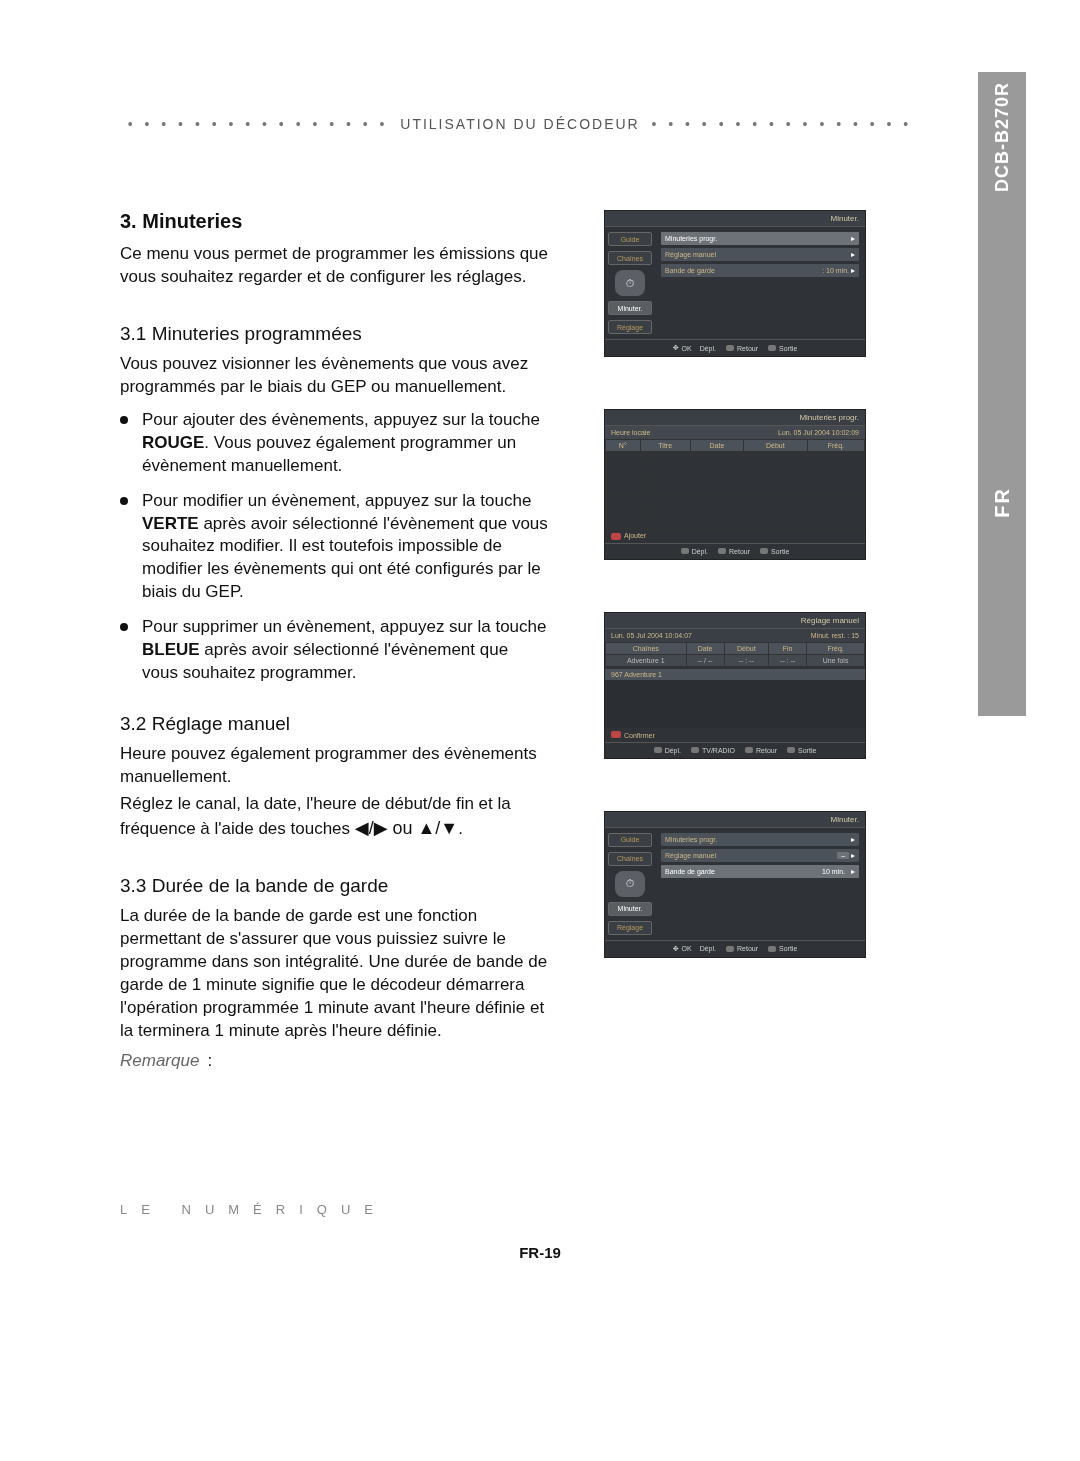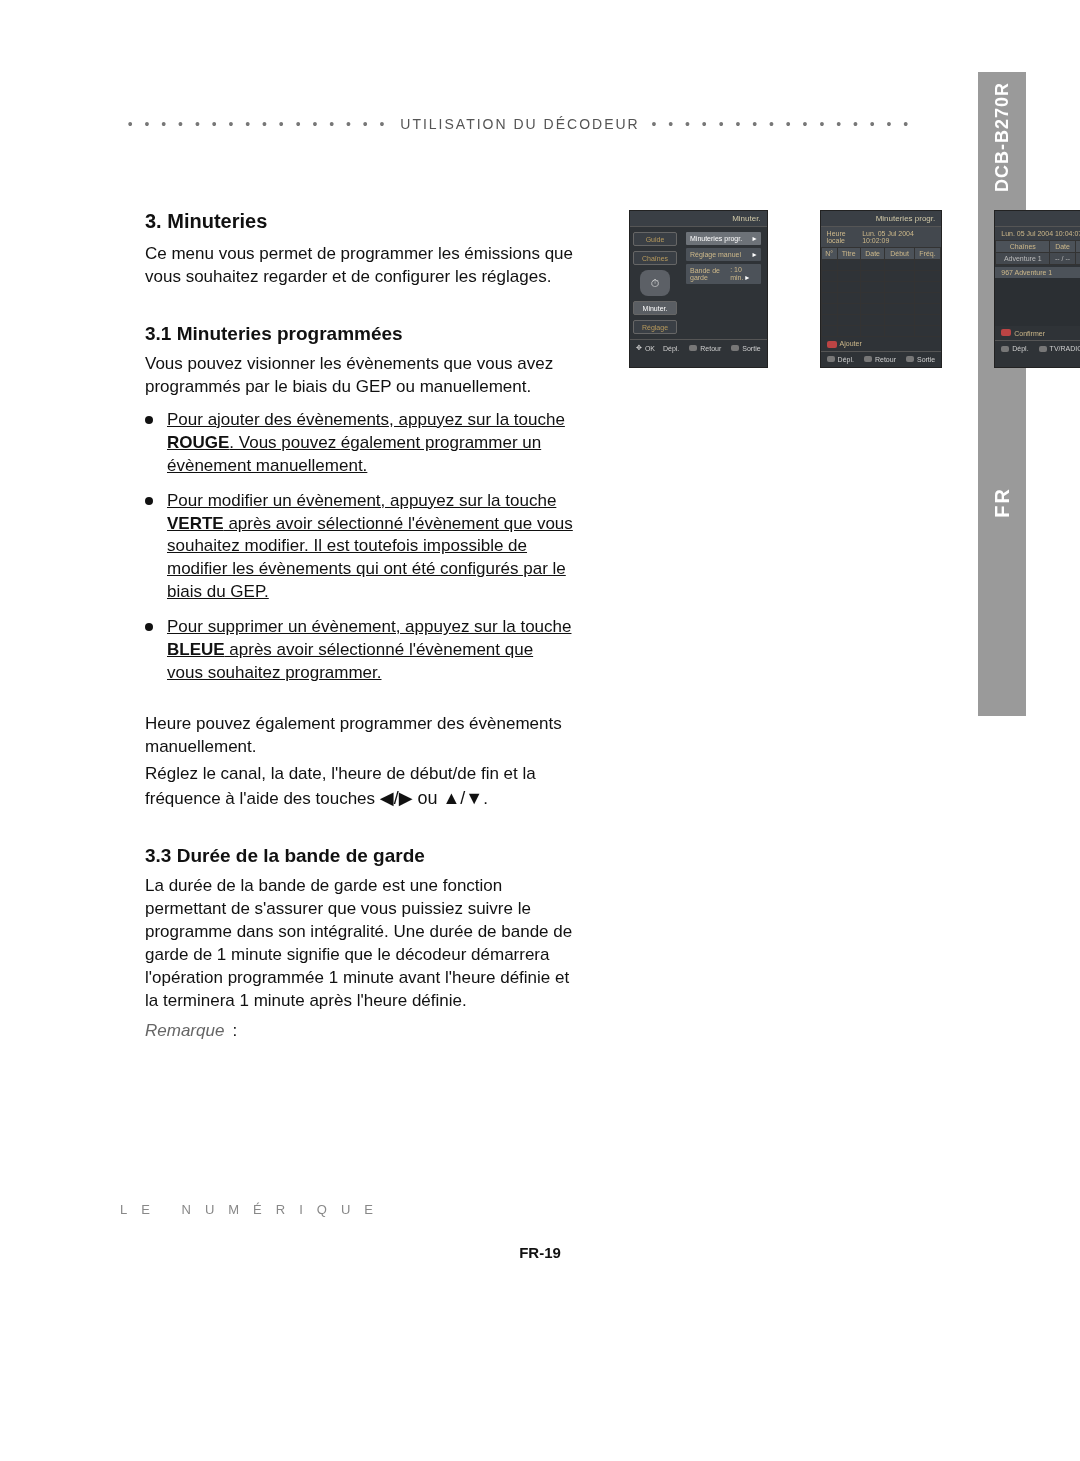--- a/index.html
+++ b/index.html
@@ -6,27 +6,27 @@
   html, body { width: 1080px; height: 1461px; background: #fff; font-family: Arial, Helvetica, sans-serif; color: #111; }
   .page { position: relative; width: 1080px; height: 1461px; }
   .side-tab { position: absolute; top: 72px; right: 54px; width: 48px; height: 644px; background: #9a9a9a; }
   .tab-model { position: absolute; top: 0; left: 0; width: 48px; height: 130px; display: flex; align-items: center; justify-content: center; }
   .tab-model span { writing-mode: vertical-rl; transform: rotate(180deg); font-size: 18px; font-weight: 700; letter-spacing: 1px; color: #fff; }
   .tab-lang { position: absolute; bottom: 192px; left: 0; width: 48px; height: 44px; display: flex; align-items: center; justify-content: center; }
   .tab-lang span { writing-mode: vertical-rl; transform: rotate(180deg); font-size: 20px; font-weight: 700; letter-spacing: 2px; color: #fff; }
   .content { position: absolute; top: 116px; left: 120px; width: 800px; }
   .section-header { font-size: 14px; letter-spacing: 2px; text-align: center; margin-bottom: 78px; color: #555; }
   .dots { letter-spacing: 4px; color: #777; }
-  .cols { display: flex; align-items: flex-start; gap: 48px; justify-content: center; }
+  .cols { display: flex; align-items: flex-start; gap: 48px; }
   .textcol { width: 436px; }
-  .figcol { width: 266px; display: flex; flex-direction: row; gap: 52px; }
+  .figcol { width: 266px; display: flex; flex-direction: column; gap: 52px; }
   h1 { font-size: 20px; font-weight: 700; margin-bottom: 10px; }
   .para { font-size: 17px; line-height: 1.35; margin-bottom: 34px; }
-  h2 { font-size: 19px; font-weight: 700; margin-bottom: 8px; }
-  ul.bullets { list-style: none; margin: 10px 8px 28px 0; text-decoration: underline; }
+  h2 { font-size: 19px; font-weight: 400; margin-bottom: 8px; }
+  ul.bullets { list-style: none; margin: 10px 8px 28px 0; }
   ul.bullets li { position: relative; padding-left: 22px; font-size: 17px; line-height: 1.35; margin-bottom: 12px; }
   ul.bullets li::before { content: ""; position: absolute; left: 0; top: 7px; width: 8px; height: 8px; border-radius: 50%; background: #111; }
   .strong { font-weight: 700; }
   .note-row { display: flex; gap: 8px; font-size: 17px; line-height: 1.35; margin-top: 6px; }
   .note-label { flex: 0 0 auto; font-style: italic; color: #666; }
   .note-colon { flex: 0 0 auto; }
   .note-body { flex: 1 1 auto; }
   .footer-area { position: absolute; left: 120px; right: 120px; bottom: 200px; }
   .pager { text-align: center; font-size: 15px; font-weight: 700; }
   .footer-brand { position: absolute; left: 120px; bottom: 244px; font-size: 13px; letter-spacing: 14px; color: #888; }
@@ -100,20 +100,21 @@
             <span>Pour ajouter des évènements, appuyez sur la touche </span><span class="strong">ROUGE</span><span>. Vous pouvez également programmer un évènement manuellement.</span>
           </li>
           <li>
             <span>Pour modifier un évènement, appuyez sur la touche </span><span class="strong">VERTE</span><span> après avoir sélectionné l'évènement que vous souhaitez modifier. Il est toutefois impossible de modifier les évènements qui ont été configurés par le biais du GEP.</span>
           </li>
           <li>
             <span>Pour supprimer un évènement, appuyez sur la touche </span><span class="strong">BLEUE</span><span> après avoir sélectionné l'évènement que vous souhaitez programmer.</span>
           </li>
         </ul>
 
+        <h2 style="margin-top:28px">3.2 Réglage manuel</h2>
         <p class="para" style="margin-bottom:4px">Heure pouvez également programmer des évènements manuellement.</p>
         <p class="para">
           <span>Réglez le canal, la date, l'heure de début/de fin et la fréquence à l'aide des touches </span><span class="tri">◀/▶ ou ▲/▼</span><span>.</span>
         </p>
 
         <h2 style="margin-top:18px">3.3 Durée de la bande de garde</h2>
         <p class="para" style="margin-bottom:8px">La durée de la bande de garde est une fonction permettant de s'assurer que vous puissiez suivre le programme dans son intégralité. Une durée de bande de garde de 1 minute signifie que le décodeur démarrera l'opération programmée 1 minute avant l'heure définie et la terminera 1 minute après l'heure définie.</p>
 
         <div class="note-row">
           <span class="note-label">Remarque</span>

